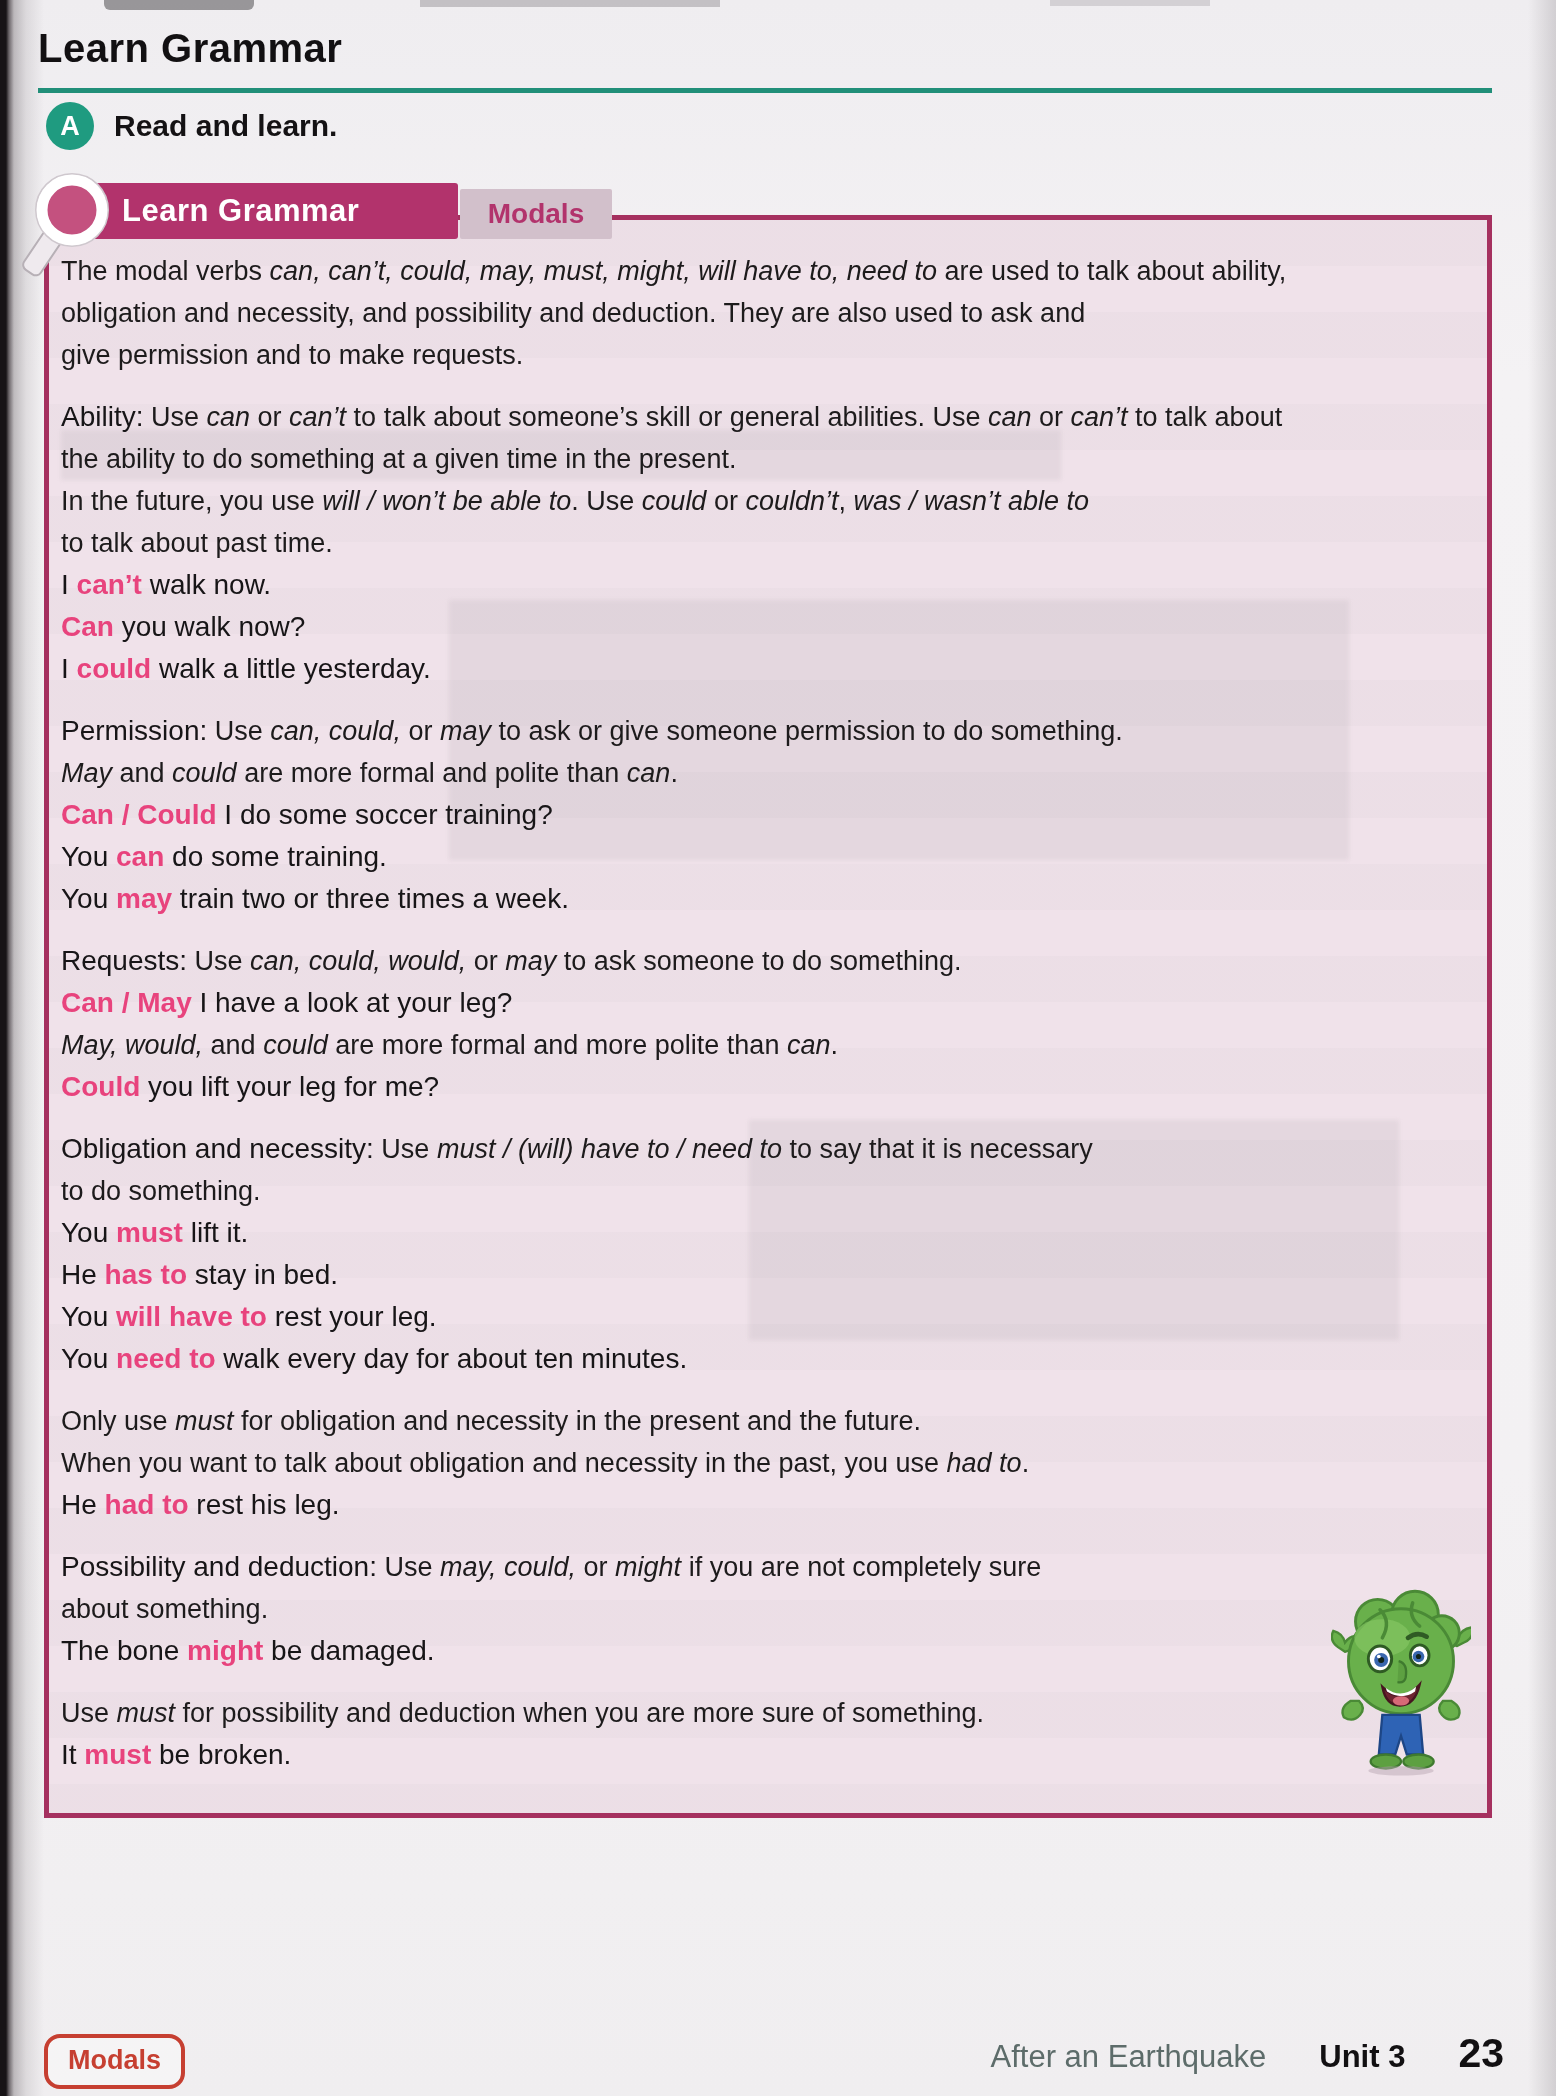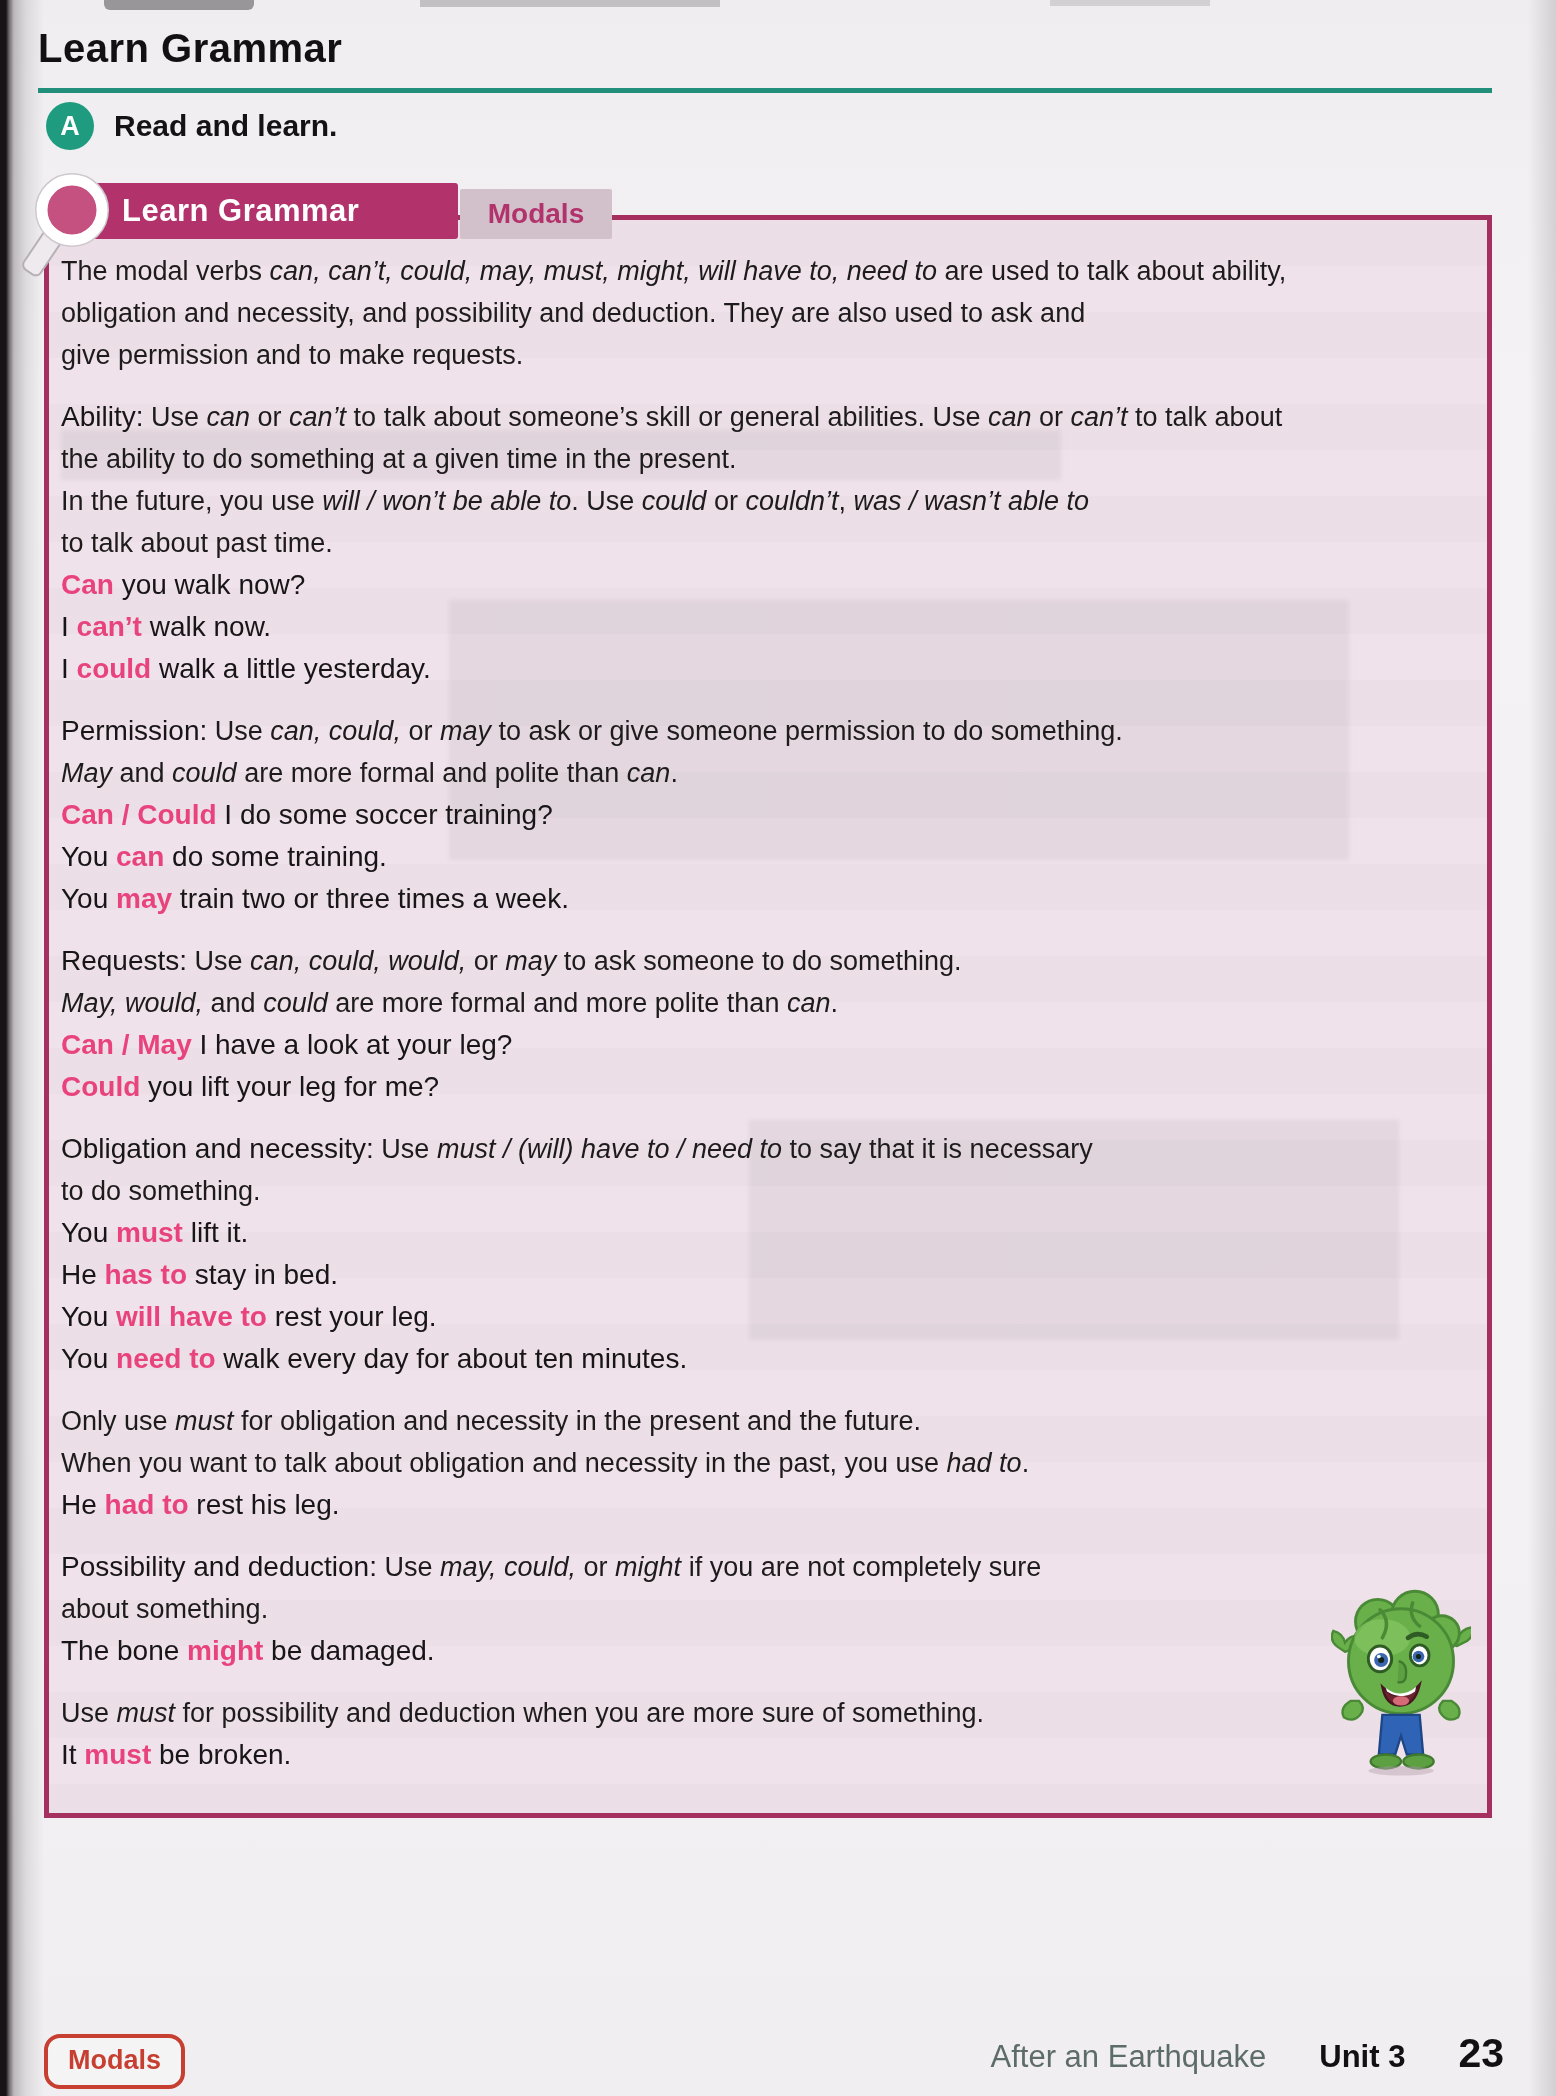--- a/index.html
+++ b/index.html
@@ -103,35 +103,35 @@
       <div class="g-block">
         <div class="g-line"><span class="seg-r">The modal verbs </span><span class="seg-i">can, can’t, could, may, must, might, will have to, need to</span><span class="seg-r"> are used to talk about ability,</span></div>
         <div class="g-line"><span class="seg-r">obligation and necessity, and possibility and deduction. They are also used to ask and</span></div>
         <div class="g-line"><span class="seg-r">give permission and to make requests.</span></div>
       </div>
       <div class="g-block">
         <div class="g-line"><span class="seg-b">Ability:</span><span class="seg-r"> Use </span><span class="seg-i">can</span><span class="seg-r"> or </span><span class="seg-i">can’t</span><span class="seg-r"> to talk about someone’s skill or general abilities. Use </span><span class="seg-i">can</span><span class="seg-r"> or </span><span class="seg-i">can’t</span><span class="seg-r"> to talk about</span></div>
         <div class="g-line"><span class="seg-r">the ability to do something at a given time in the present.</span></div>
         <div class="g-line"><span class="seg-r">In the future, you use </span><span class="seg-i">will / won’t be able to</span><span class="seg-r">. Use </span><span class="seg-i">could</span><span class="seg-r"> or </span><span class="seg-i">couldn’t</span><span class="seg-r">, </span><span class="seg-i">was / wasn’t able to</span></div>
         <div class="g-line"><span class="seg-r">to talk about past time.</span></div>
+        <div class="g-line"><span class="seg-b">I </span><span class="seg-p">can’t</span><span class="seg-b"> walk now.</span></div>
         <div class="g-line"><span class="seg-p">Can</span><span class="seg-b"> you walk now?</span></div>
-        <div class="g-line"><span class="seg-b">I </span><span class="seg-p">can’t</span><span class="seg-b"> walk now.</span></div>
         <div class="g-line"><span class="seg-b">I </span><span class="seg-p">could</span><span class="seg-b"> walk a little yesterday.</span></div>
       </div>
       <div class="g-block">
         <div class="g-line"><span class="seg-b">Permission:</span><span class="seg-r"> Use </span><span class="seg-i">can, could,</span><span class="seg-r"> or </span><span class="seg-i">may</span><span class="seg-r"> to ask or give someone permission to do something.</span></div>
         <div class="g-line"><span class="seg-i">May</span><span class="seg-r"> and </span><span class="seg-i">could</span><span class="seg-r"> are more formal and polite than </span><span class="seg-i">can</span><span class="seg-r">.</span></div>
         <div class="g-line"><span class="seg-p">Can / Could</span><span class="seg-b"> I do some soccer training?</span></div>
         <div class="g-line"><span class="seg-b">You </span><span class="seg-p">can</span><span class="seg-b"> do some training.</span></div>
         <div class="g-line"><span class="seg-b">You </span><span class="seg-p">may</span><span class="seg-b"> train two or three times a week.</span></div>
       </div>
       <div class="g-block">
         <div class="g-line"><span class="seg-b">Requests:</span><span class="seg-r"> Use </span><span class="seg-i">can, could, would,</span><span class="seg-r"> or </span><span class="seg-i">may</span><span class="seg-r"> to ask someone to do something.</span></div>
+        <div class="g-line"><span class="seg-p">Can / May</span><span class="seg-b"> I have a look at your leg?</span></div>
         <div class="g-line"><span class="seg-i">May, would,</span><span class="seg-r"> and </span><span class="seg-i">could</span><span class="seg-r"> are more formal and more polite than </span><span class="seg-i">can</span><span class="seg-r">.</span></div>
-        <div class="g-line"><span class="seg-p">Can / May</span><span class="seg-b"> I have a look at your leg?</span></div>
         <div class="g-line"><span class="seg-p">Could</span><span class="seg-b"> you lift your leg for me?</span></div>
       </div>
       <div class="g-block">
         <div class="g-line"><span class="seg-b">Obligation and necessity:</span><span class="seg-r"> Use </span><span class="seg-i">must / (will) have to / need to</span><span class="seg-r"> to say that it is necessary</span></div>
         <div class="g-line"><span class="seg-r">to do something.</span></div>
         <div class="g-line"><span class="seg-b">You </span><span class="seg-p">must</span><span class="seg-b"> lift it.</span></div>
         <div class="g-line"><span class="seg-b">He </span><span class="seg-p">has to</span><span class="seg-b"> stay in bed.</span></div>
         <div class="g-line"><span class="seg-b">You </span><span class="seg-p">will have to</span><span class="seg-b"> rest your leg.</span></div>
         <div class="g-line"><span class="seg-b">You </span><span class="seg-p">need to</span><span class="seg-b"> walk every day for about ten minutes.</span></div>
       </div>

